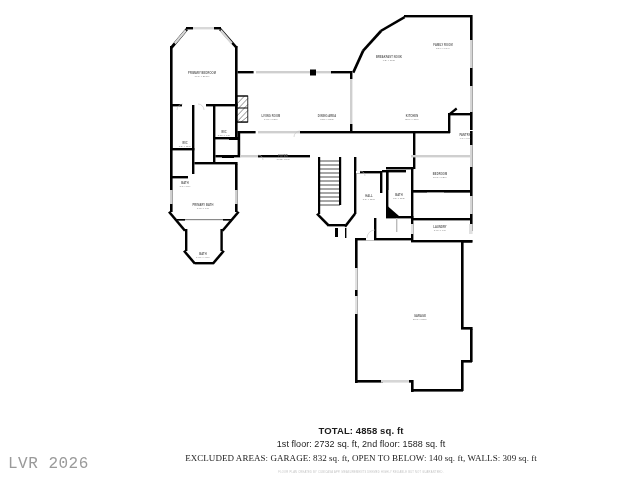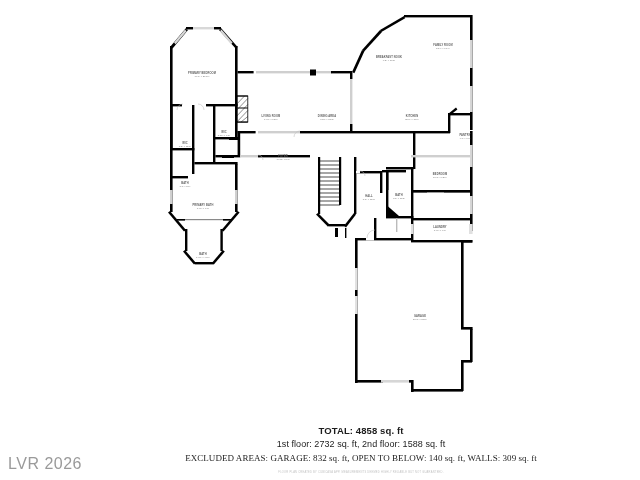--- a/index.html
+++ b/index.html
@@ -92,21 +92,21 @@
   }
 
   
   .watermark {
     position: absolute;
     left: 8px;
     top: 455px;
     font-size: 16px;
     color: #9a9a9a;
     letter-spacing: 0.5px;
-    font-family: Liberation Sans, sans-serif;
+    font-family: Liberation Mono, monospace;
   }
 </style>
 </head>
 <body>
 
 <div class="canvas">
 
   <svg class="plan-svg" viewBox="0 0 640 480">
     <g fill="#000000" stroke="none">
 

